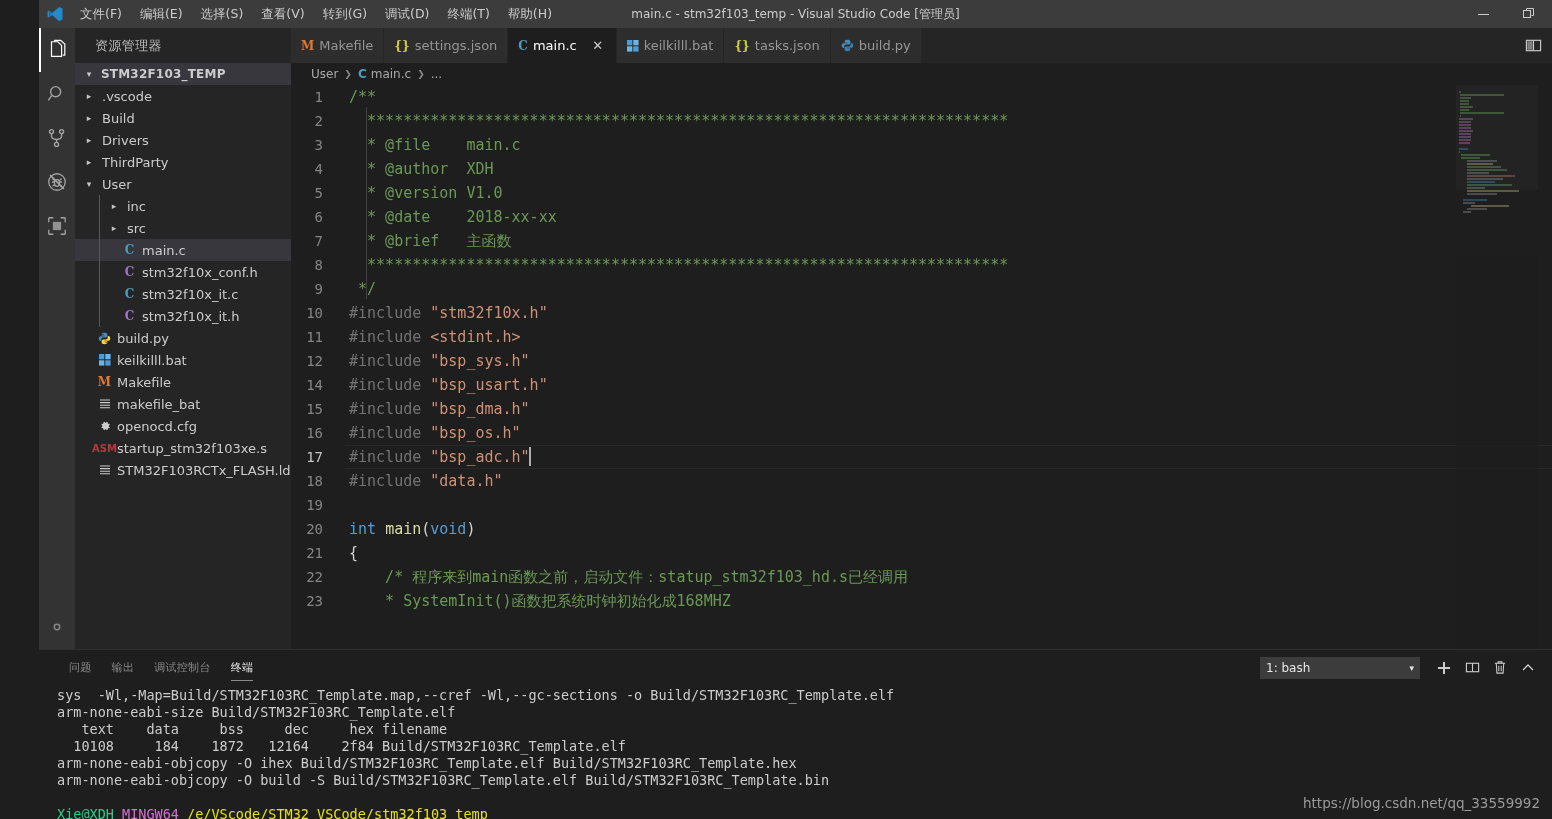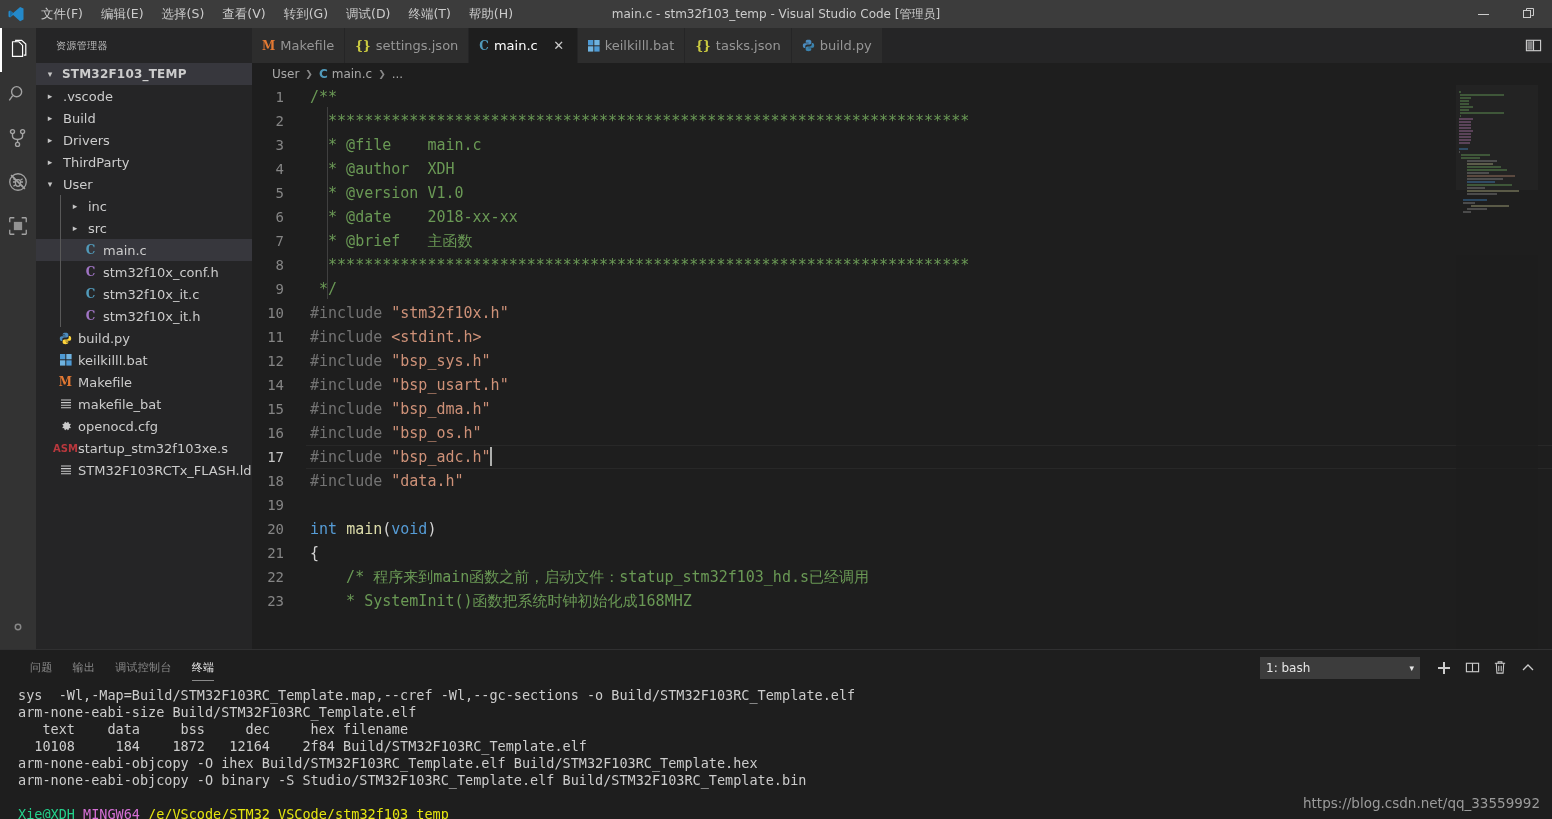--- a/index.html
+++ b/index.html
@@ -3,21 +3,21 @@
 <meta charset="utf-8">
 <style>
   * { box-sizing: border-box; margin: 0; padding: 0; }
   html, body {
     width: 1552px; height: 819px;
     background: #1e1e1e;
     font-family: "Liberation Sans", sans-serif;
     overflow: hidden;
     -webkit-font-smoothing: antialiased;
   }
-  .app { position: relative; width: 1552px; height: 819px; display: flex; flex-direction: column; }
+  .app { position: relative; width: 1552px; height: 819px; display: flex; flex-direction: column; padding-left: 39px; }
 
   
   .titlebar {
     height: 28px; background: #3c3c3c; display: flex; align-items: center;
     color: #cccccc; font-size: 12px; flex: 0 0 28px; position: relative;
   }
   .vscode-logo { width: 32px; display: flex; align-items: center; justify-content: center; }
   .menubar { display: flex; align-items: center; gap: 0px; }
   .menu-item {
     padding: 4px 9px; font-size: 12.5px; color: #cccccc; white-space: nowrap;
@@ -46,21 +46,21 @@
   .act-item.active { opacity: 1; }
   .act-item.active::before {
     content: ''; position: absolute; left: 0; top: 0; bottom: 0; width: 2px; background: #ffffff;
   }
   .act-bottom { margin-top: auto; }
 
   
   .sidebar { width: 216px; background: #252526; flex: 0 0 216px; display: flex; flex-direction: column; }
   .sidebar-title {
     height: 35px; display: flex; align-items: center; padding: 0 20px;
-    color: #bbbbbb; font-size: 10px; letter-spacing: 0.4px;
+    color: #bbbbbb; font-size: 13px; letter-spacing: 0.4px;
     font-family: "DejaVu Sans", sans-serif;
   }
   .tree { flex: 1 1 auto; overflow: hidden; font-size: 13px; color: #cccccc; }
   .tree-row {
     height: 22px; display: flex; align-items: center; white-space: nowrap;
     font-family: "DejaVu Sans", sans-serif; font-size: 13px;
   }
   .tree-row.root { background: #37373d; font-weight: bold; font-size: 12px; letter-spacing: .2px; }
   .tree-row.selected { background: #37373d; }
   .twisty { width: 12px; display: inline-block; text-align: center; color: #c5c5c5; font-size: 9px; flex: 0 0 12px; }
@@ -573,20 +573,20 @@
           </svg>
         </div>
       </div>
     </div>
     <div class="terminal" id="terminal">
         <div class="term-line"><span>sys  -Wl,-Map=Build/STM32F103RC_Template.map,--cref -Wl,--gc-sections -o Build/STM32F103RC_Template.elf</span></div>
         <div class="term-line"><span>arm-none-eabi-size Build/STM32F103RC_Template.elf</span></div>
         <div class="term-line"><span>   text    data     bss     dec     hex filename</span></div>
         <div class="term-line"><span>  10108     184    1872   12164    2f84 Build/STM32F103RC_Template.elf</span></div>
         <div class="term-line"><span>arm-none-eabi-objcopy -O ihex Build/STM32F103RC_Template.elf Build/STM32F103RC_Template.hex</span></div>
-        <div class="term-line"><span>arm-none-eabi-objcopy -O binary -S Studio/STM32F103RC_Template.elf Build/STM32F103RC_Template.bin</span></div>
+        <div class="term-line"><span>arm-none-eabi-objcopy -O build -S Build/STM32F103RC_Template.elf Build/STM32F103RC_Template.bin</span></div>
         <div class="term-line">&nbsp;</div>
         <div class="term-line"><span class="t-green">Xie@XDH </span><span class="t-purple">MINGW64 </span><span class="t-yellow">/e/VScode/STM32_VSCode/stm32f103_temp</span></div>
       </div>
   </div>
 
   <div class="watermark">https://blog.csdn.net/qq_33559992</div>
 </div>
 
 </body></html>

